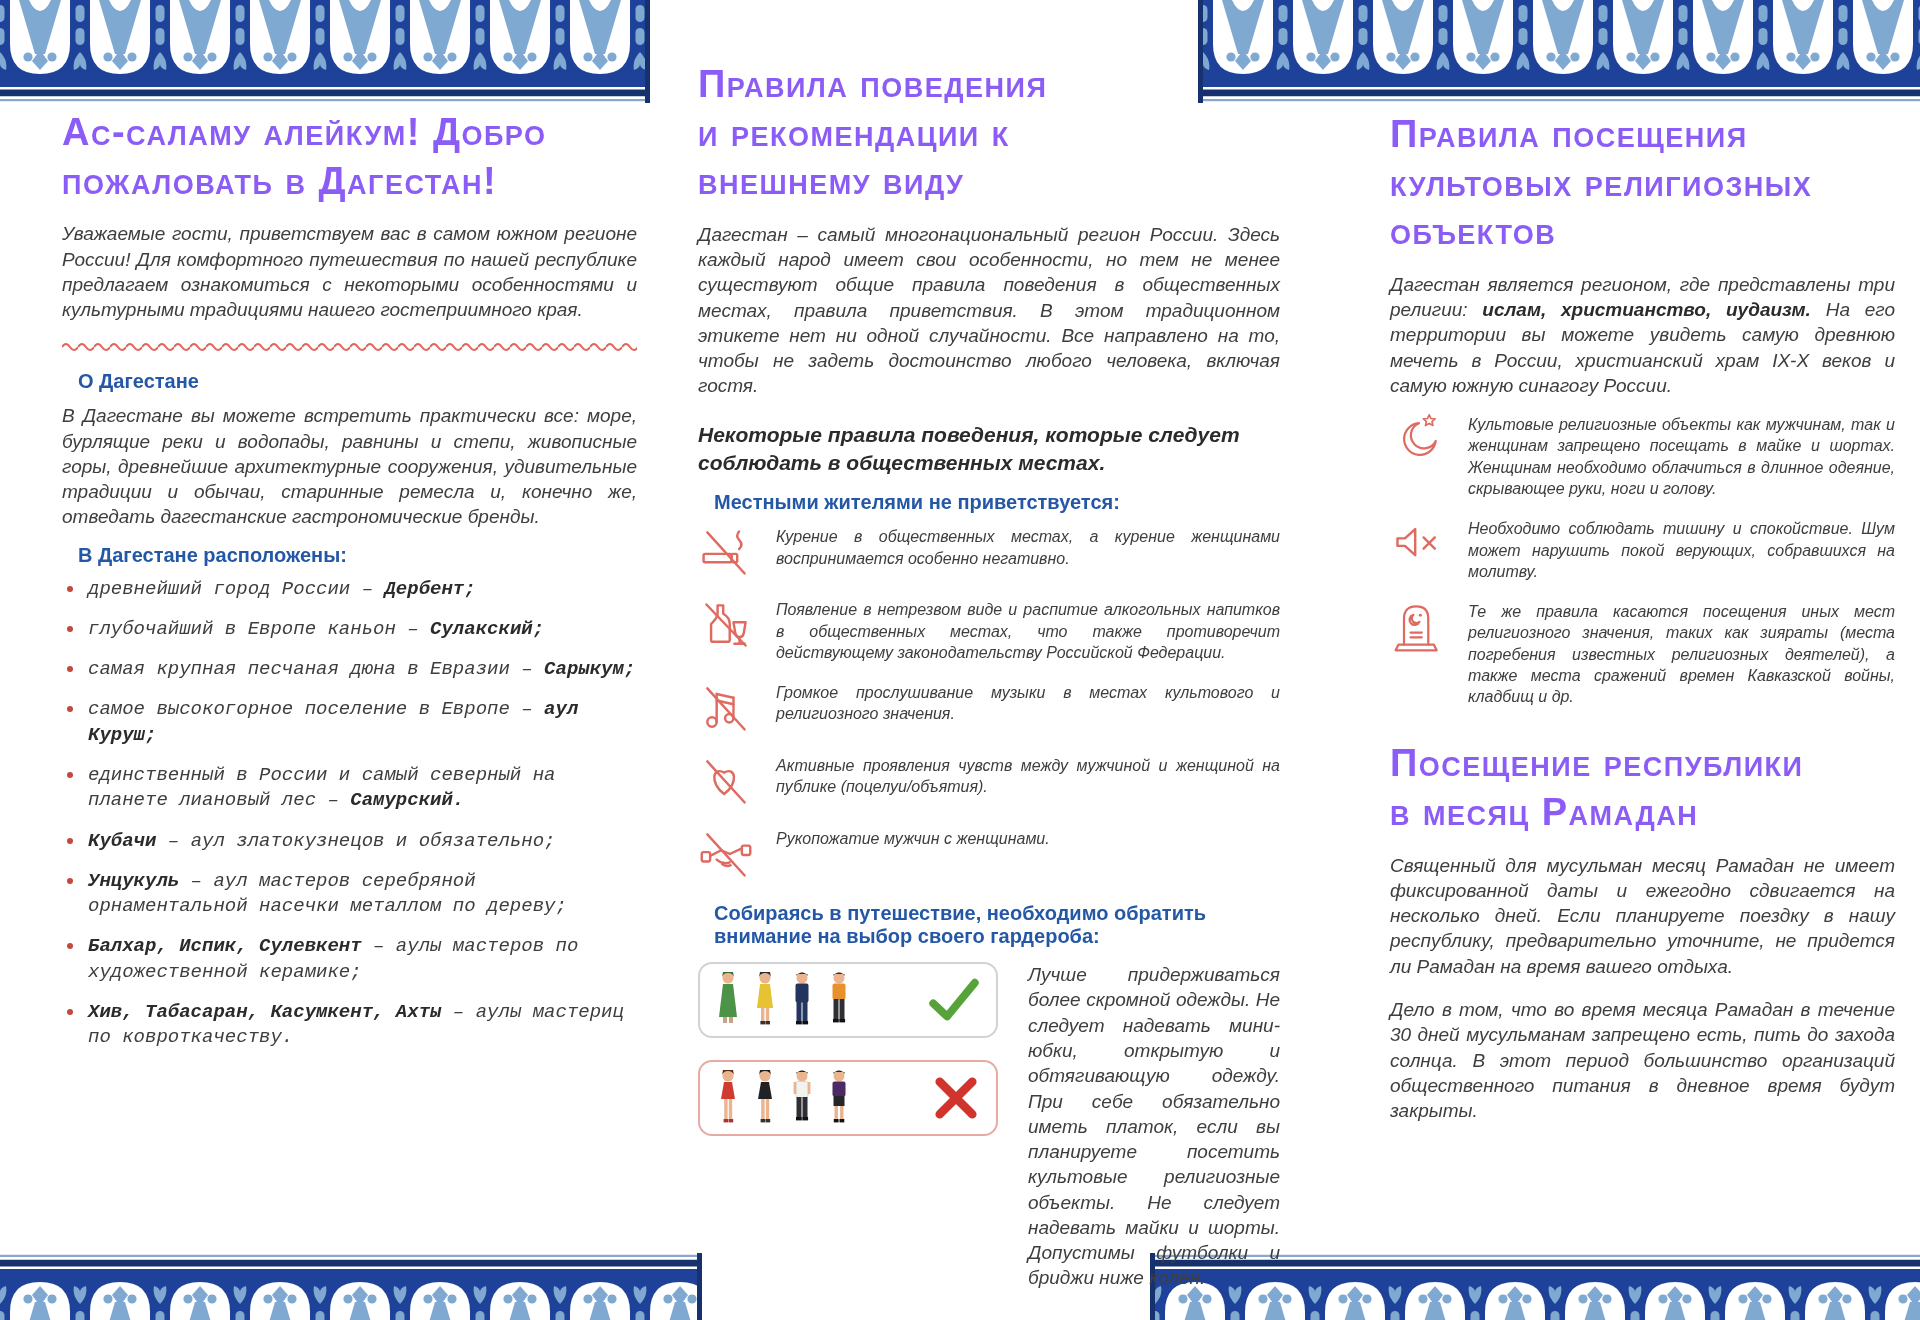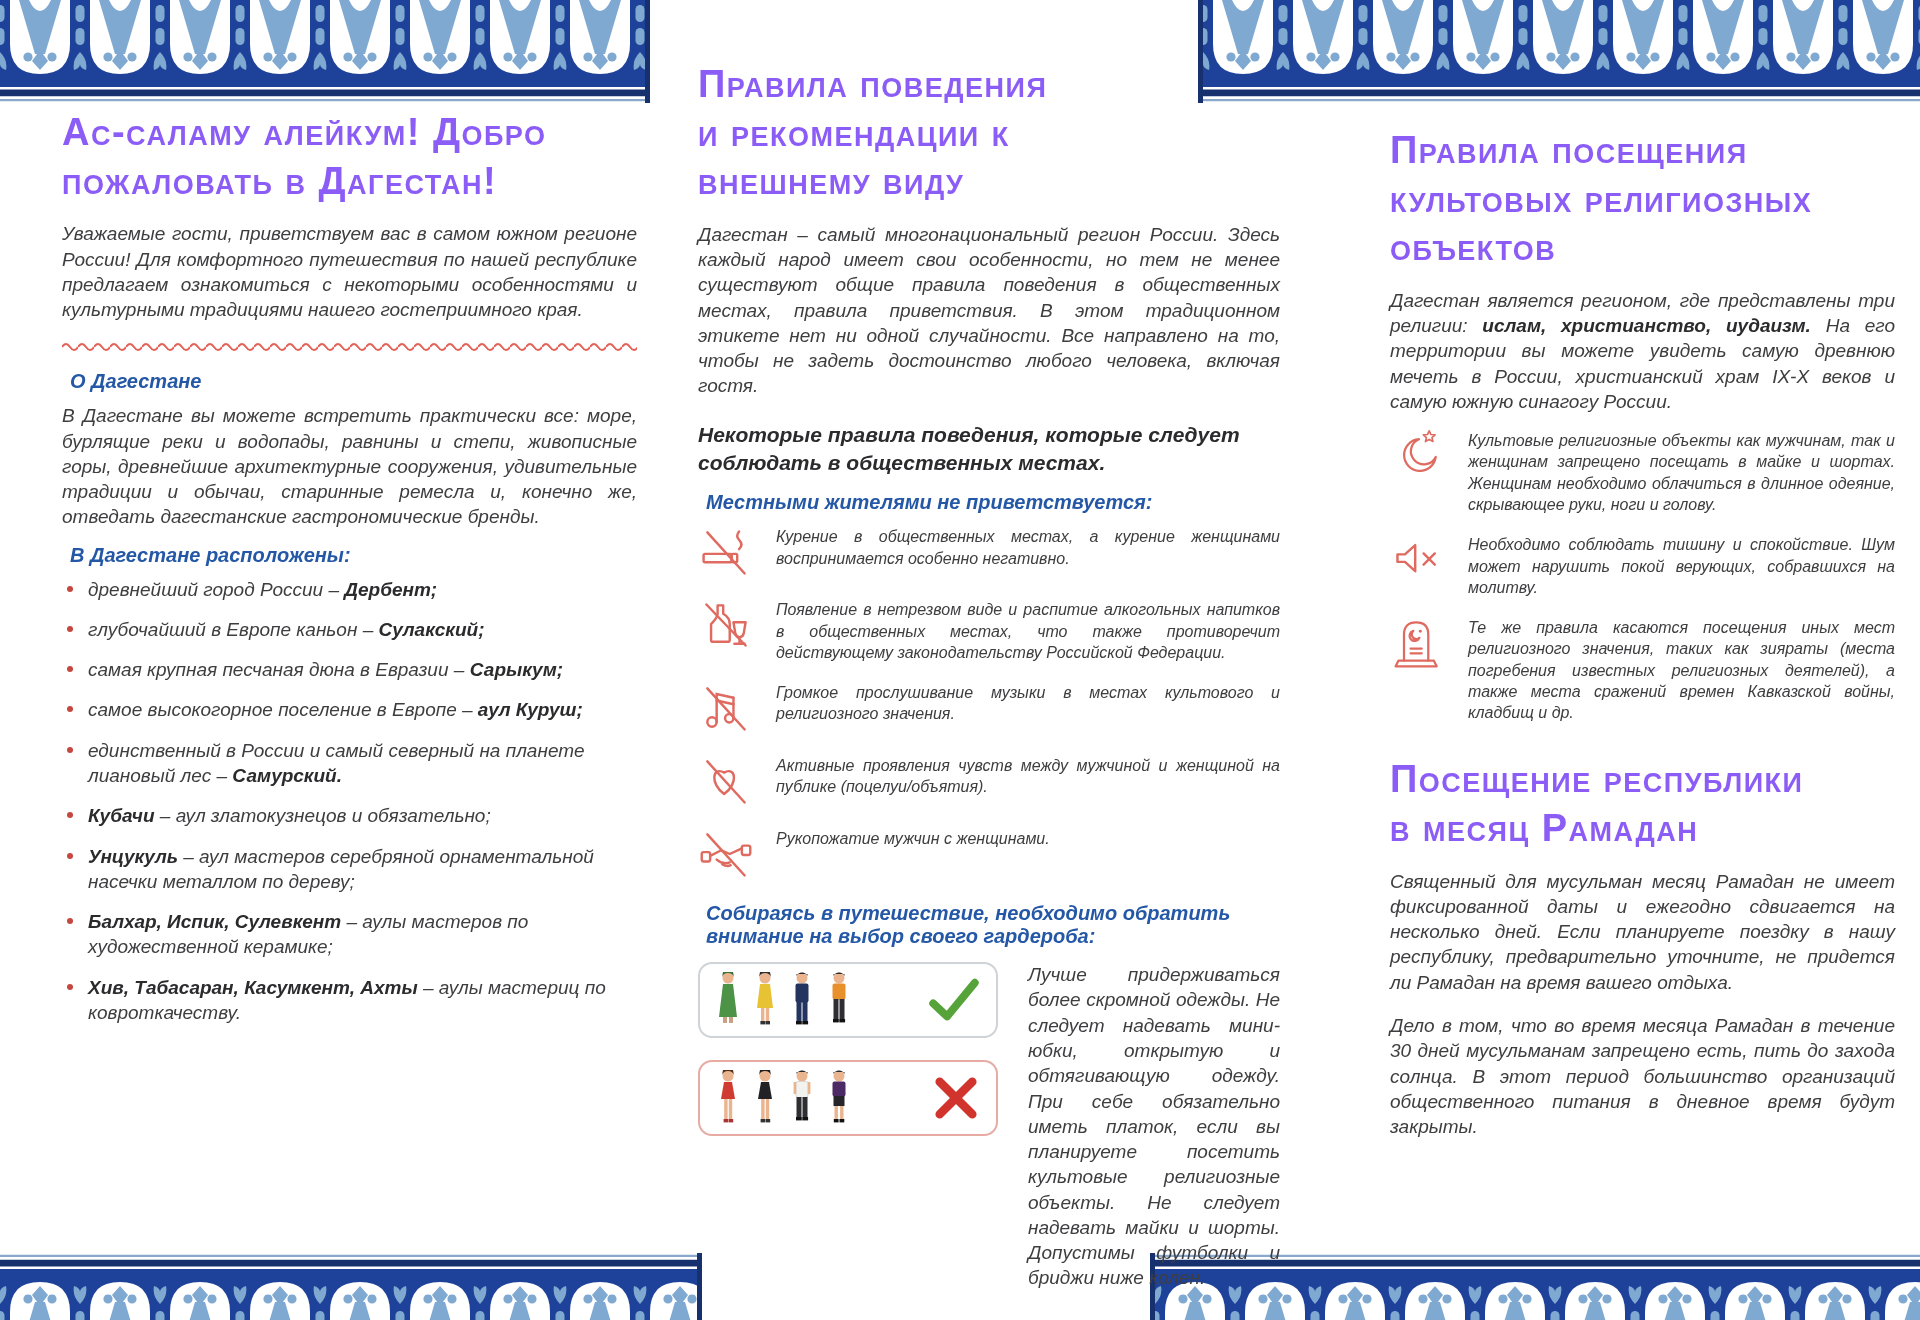--- a/index.html
+++ b/index.html
@@ -12,32 +12,32 @@
   .band-top-left{left:0;top:0;width:645px;height:103px;border-right:5px solid #16316e;}
   .band-top-right{left:1198px;top:0;width:722px;height:103px;border-left:5px solid #16316e;}
   .band-bottom-left{left:0;top:1253px;width:697px;height:67px;border-right:5px solid #16316e;}
   .band-bottom-right{left:1150px;top:1253px;width:770px;height:67px;border-left:5px solid #16316e;}
   .band-bottom-left svg,.band-bottom-right svg{transform:scaleY(-1);}
 
   
   .col{position:absolute;}
   .col-left{left:62px;top:108px;width:575px;}
   .col-mid{left:698px;top:60px;width:582px;}
-  .col-right{left:1390px;top:126px;width:505px;}
+  .col-right{left:1390px;top:110px;width:505px;}
 
   .title{font-variant:small-caps;font-weight:700;font-size:38px;line-height:1.28;
          letter-spacing:1.5px;color:#8b5cf6;margin:0 0 16px 0;}
   .title span{display:block;}
   .body{font-style:italic;font-size:19px;line-height:1.33;margin:0 0 14px 0;text-align:justify;}
   .body b{color:#2b2b2d;}
-  .blue-head{font-style:italic;font-weight:700;font-size:20px;color:#2458a6;margin:14px 0 10px 8px;}
+  .blue-head{font-weight:700;font-size:20px;color:#2458a6;margin:14px 0 10px 16px;}
   .dark-bold{font-style:italic;font-weight:700;font-size:21px;line-height:1.35;color:#2b2b2d;margin:22px 0 6px 0;}
 
   .wavy{margin:16px 0 12px 0;}
-  .bullet{display:flex;margin:0 0 15px 0;}
+  .bullet{display:flex;margin:0 0 15px 0;font-family:Liberation Mono, monospace;}
   .bullet .dot{flex:none;width:6px;height:6px;border-radius:50%;background:#c5473f;margin:9px 15px 0 5px;}
   .bullet .txt{font-style:italic;font-size:19px;line-height:1.33;}
   .bullet .txt b{color:#2b2b2d;}
 
   .icon-row{display:flex;align-items:flex-start;margin:0 0 17px 0;}
   .icon-box{flex:none;width:56px;height:56px;margin-right:22px;}
   .icon-row .txt{font-style:italic;font-size:16px;line-height:1.33;text-align:justify;padding-top:2px;}
 
   .wardrobe{display:flex;margin-top:14px;}
   .wardrobe-boxes{flex:none;width:330px;}

